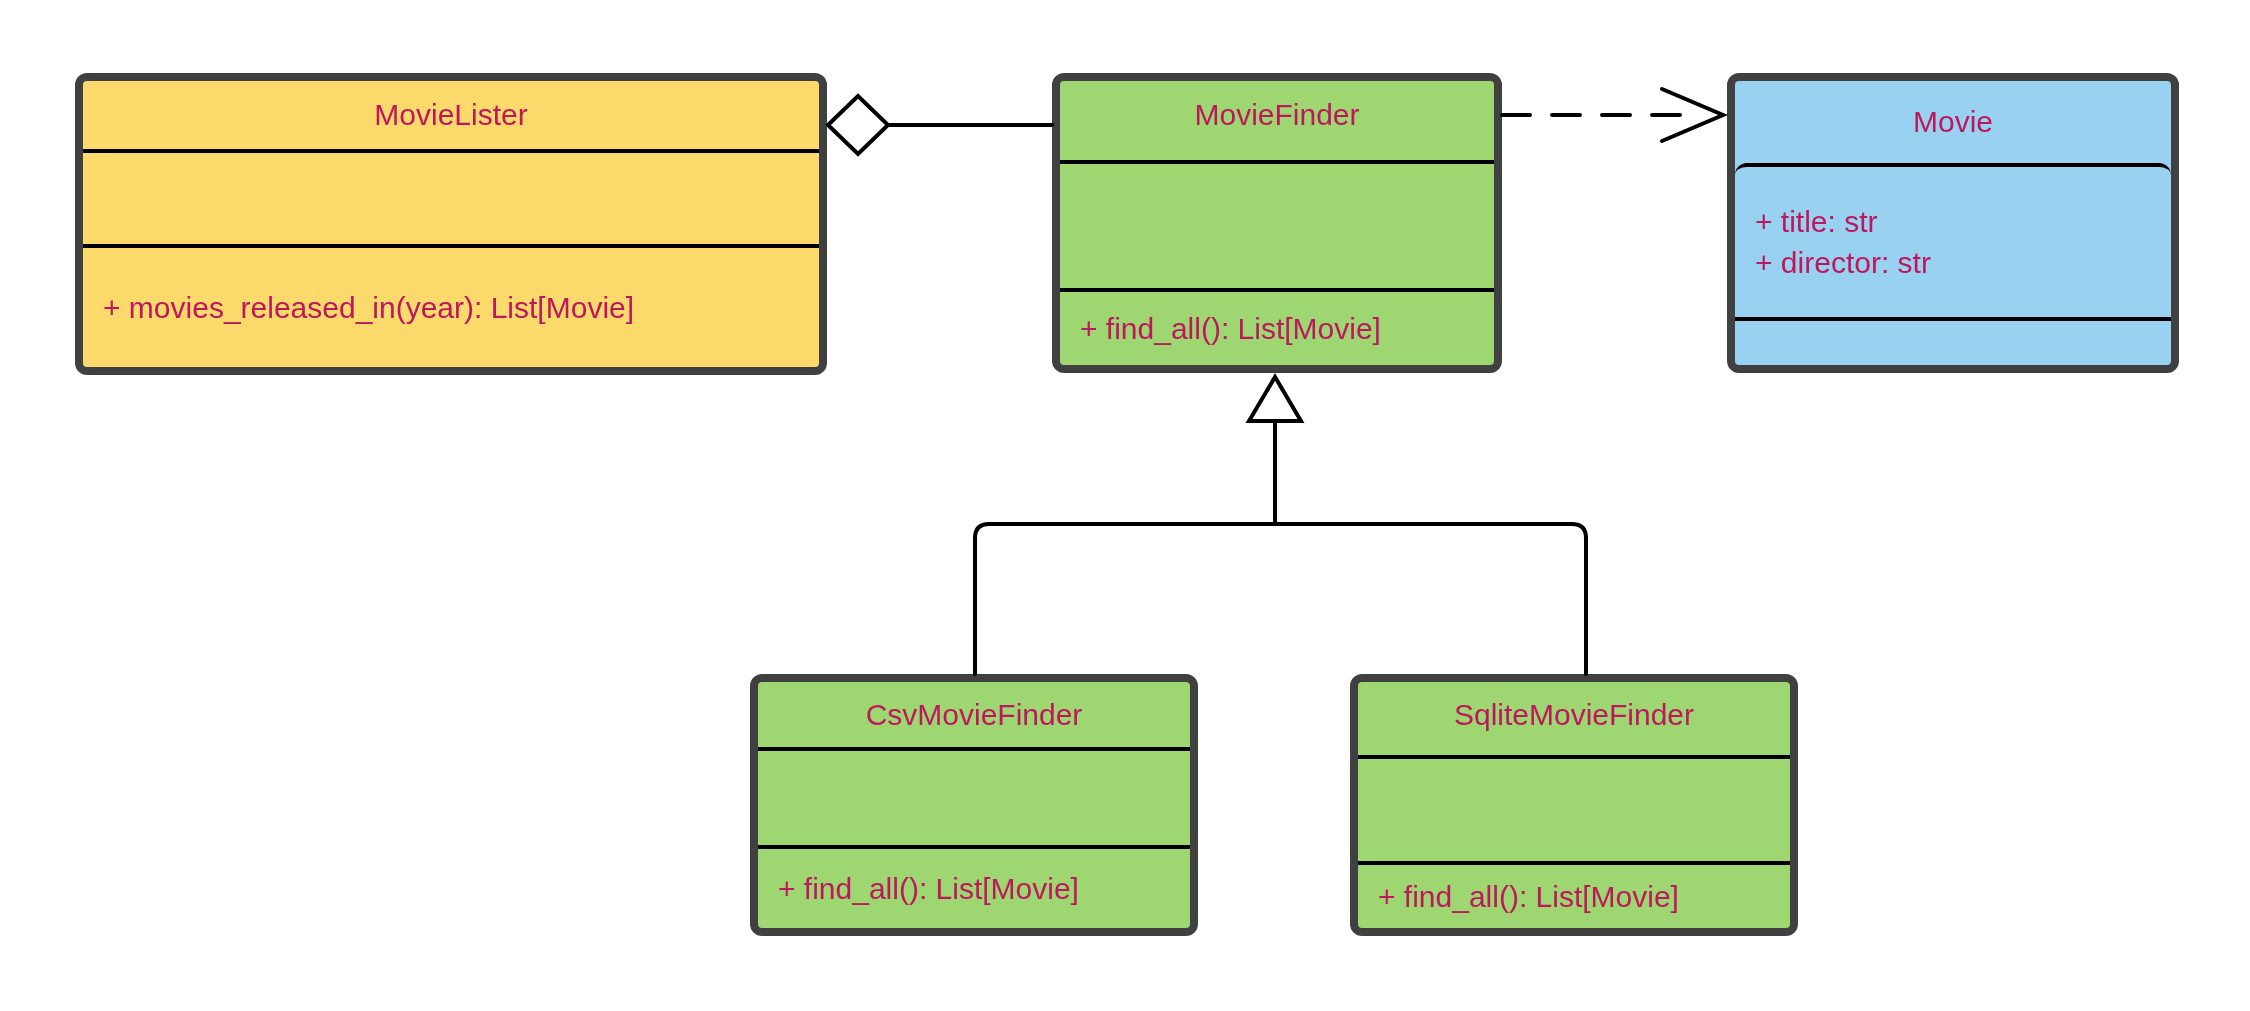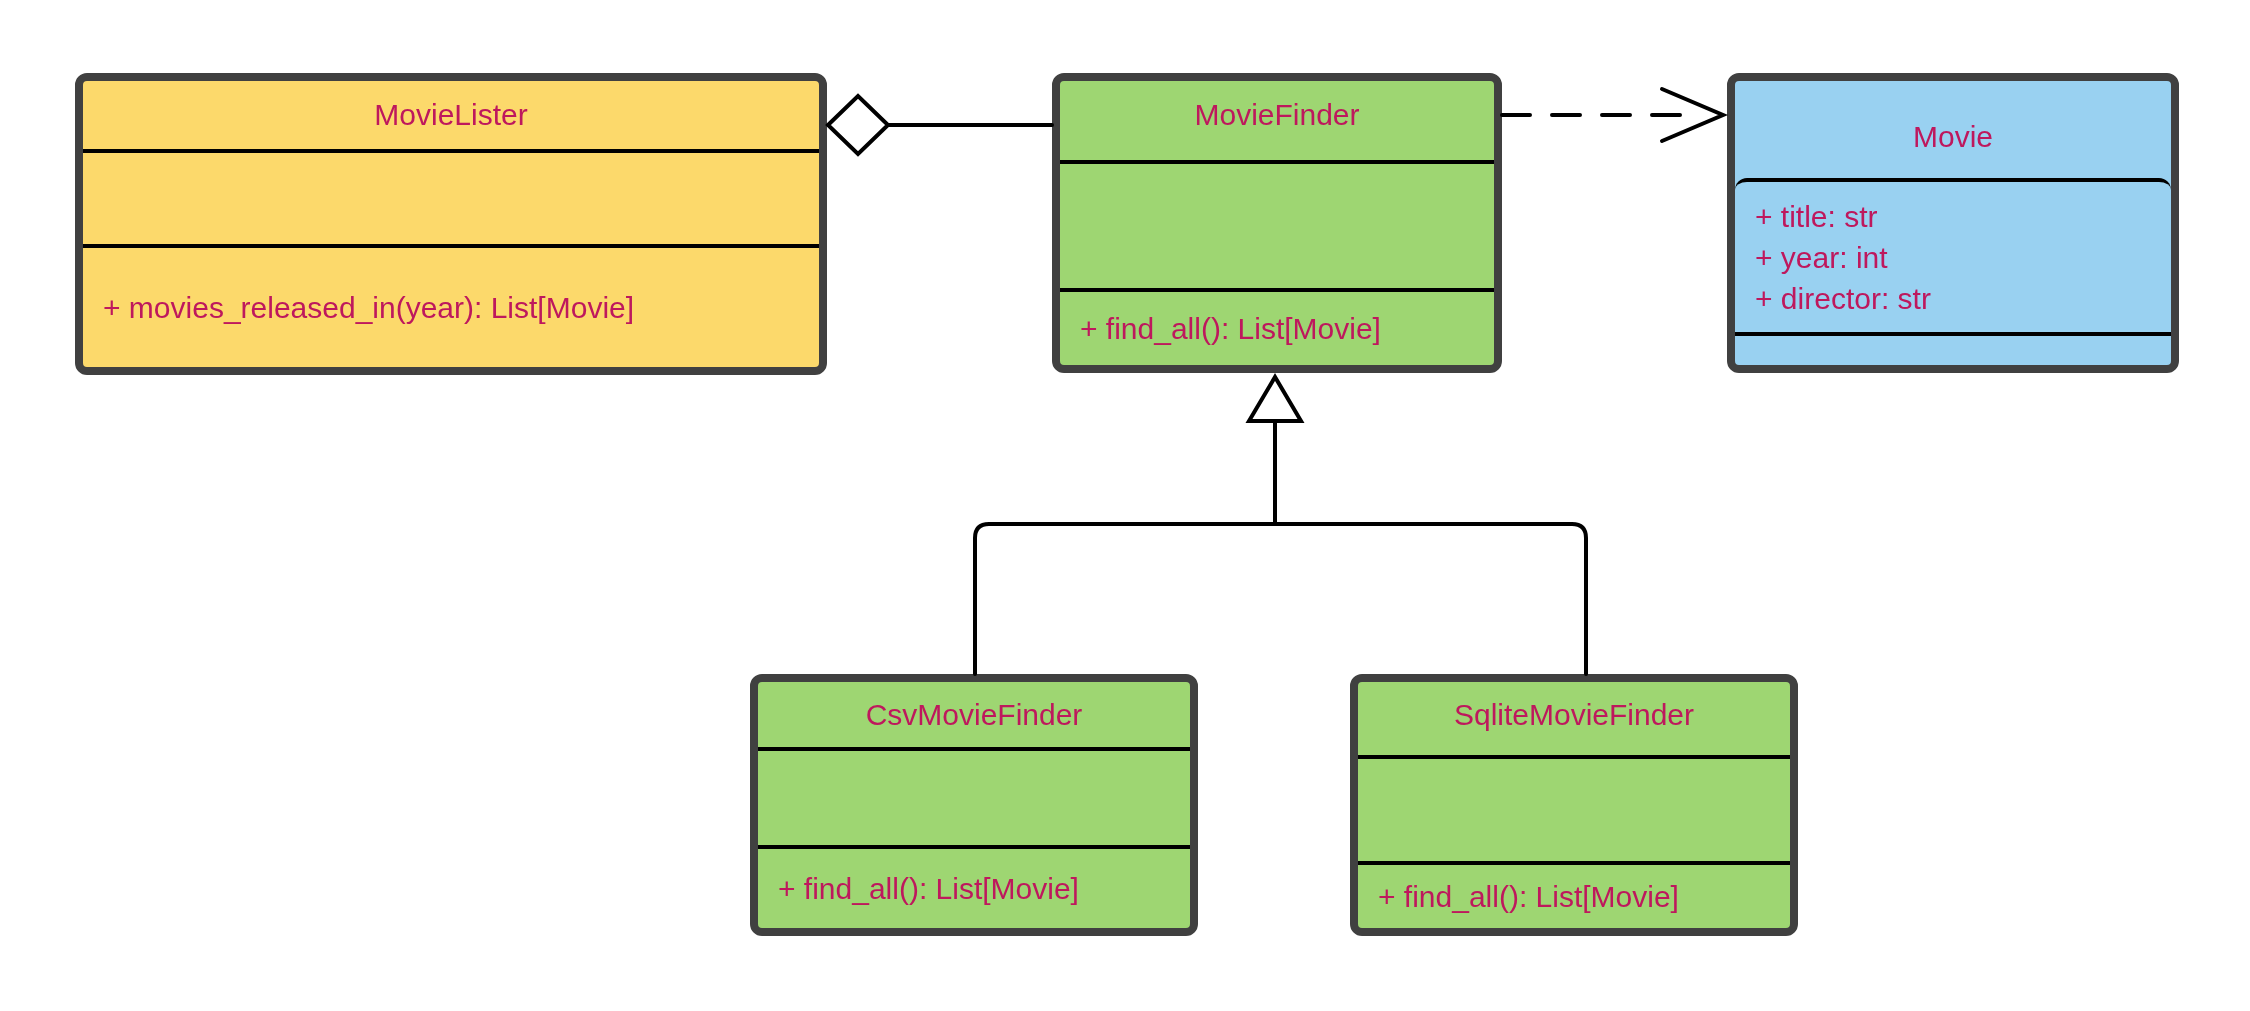--- a/index.html
+++ b/index.html
@@ -49,21 +49,21 @@
   
   #box-movielister   { left: 75px;   top: 73px;  width: 752px; height: 302px; }
   #box-movielister   .title   { height: 68px; }
   #box-movielister   .attrs   { height: 95px; }
 
   #box-moviefinder   { left: 1052px; top: 73px;  width: 450px; height: 300px; gap: 12px; }
   #box-moviefinder   .title   { height: 67px; }
   #box-moviefinder   .attrs   { height: 116px; }
 
   #box-movie         { left: 1727px; top: 73px;  width: 452px; height: 300px; }
-  #box-movie         .title   { height: 82px; margin-top: 15px; }
+  #box-movie         .title   { height: 82px; }
   #box-movie         .attrs   { height: 154px; border-radius: 12px; }
 
   #box-csv           { left: 750px;  top: 674px; width: 448px; height: 262px; }
   #box-csv           .title   { height: 65px; border-radius: 26px; }
   #box-csv           .attrs   { height: 98px; }
 
   #box-sqlite        { left: 1350px; top: 674px; width: 448px; height: 262px; gap: 8px; }
   #box-sqlite        .title   { height: 65px; }
   #box-sqlite        .attrs   { height: 98px; }
 
@@ -107,21 +107,20 @@
     <div class="sec members attrs"></div>
     <div class="sec members fill">
       <div>+ find_all(): List[Movie]</div>
     </div>
   </div>
 
   <div id="box-movie" class="class-box" style="background-color: rgb(153, 209, 241);">
     <div class="sec title">Movie</div>
     <div class="sec members attrs">
       <div>+ title: str</div>
-      <div>+ year: int</div>
       <div>+ director: str</div>
     </div>
     <div class="sec members fill"></div>
   </div>
 
   <div id="box-csv" class="class-box" style="background-color: rgb(158, 214, 114);">
     <div class="sec title">CsvMovieFinder</div>
     <div class="sec members attrs"></div>
     <div class="sec members fill">
       <div>+ find_all(): List[Movie]</div>

